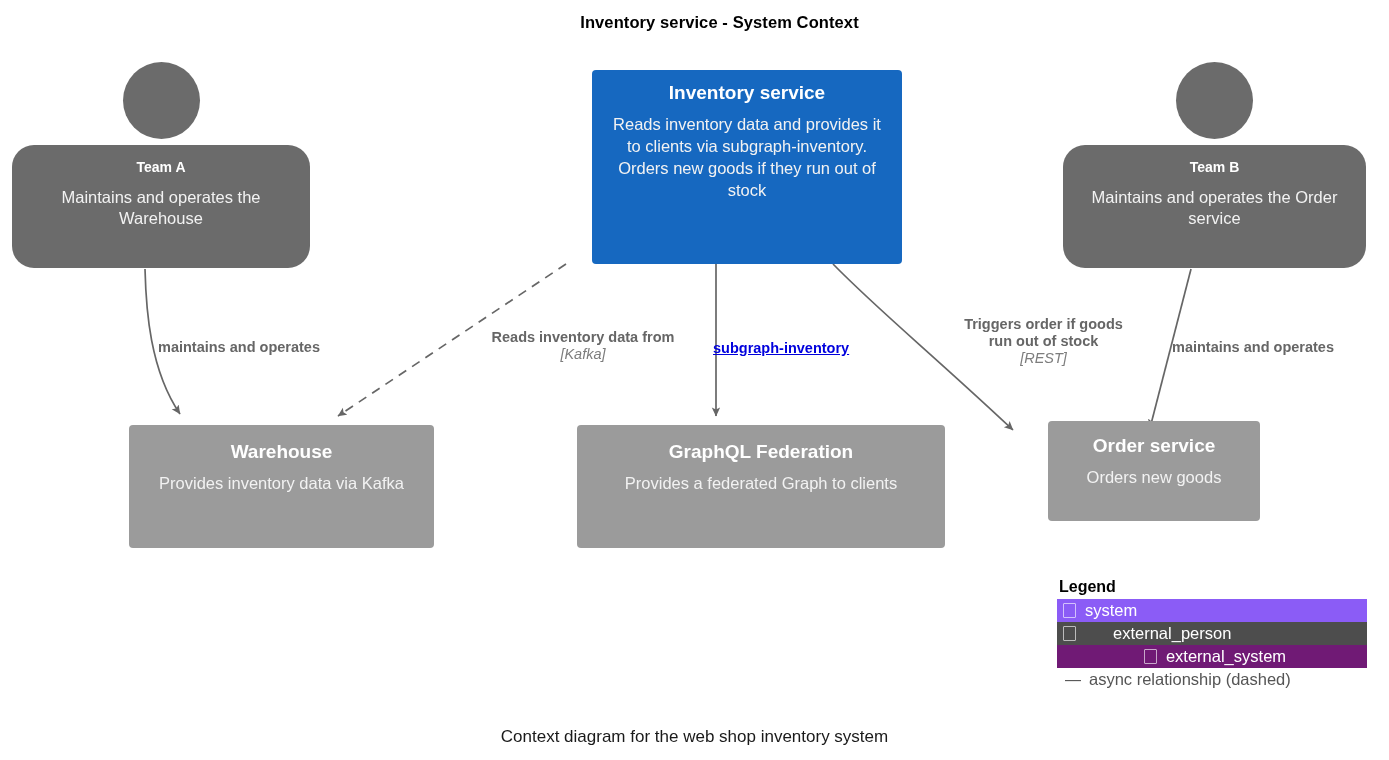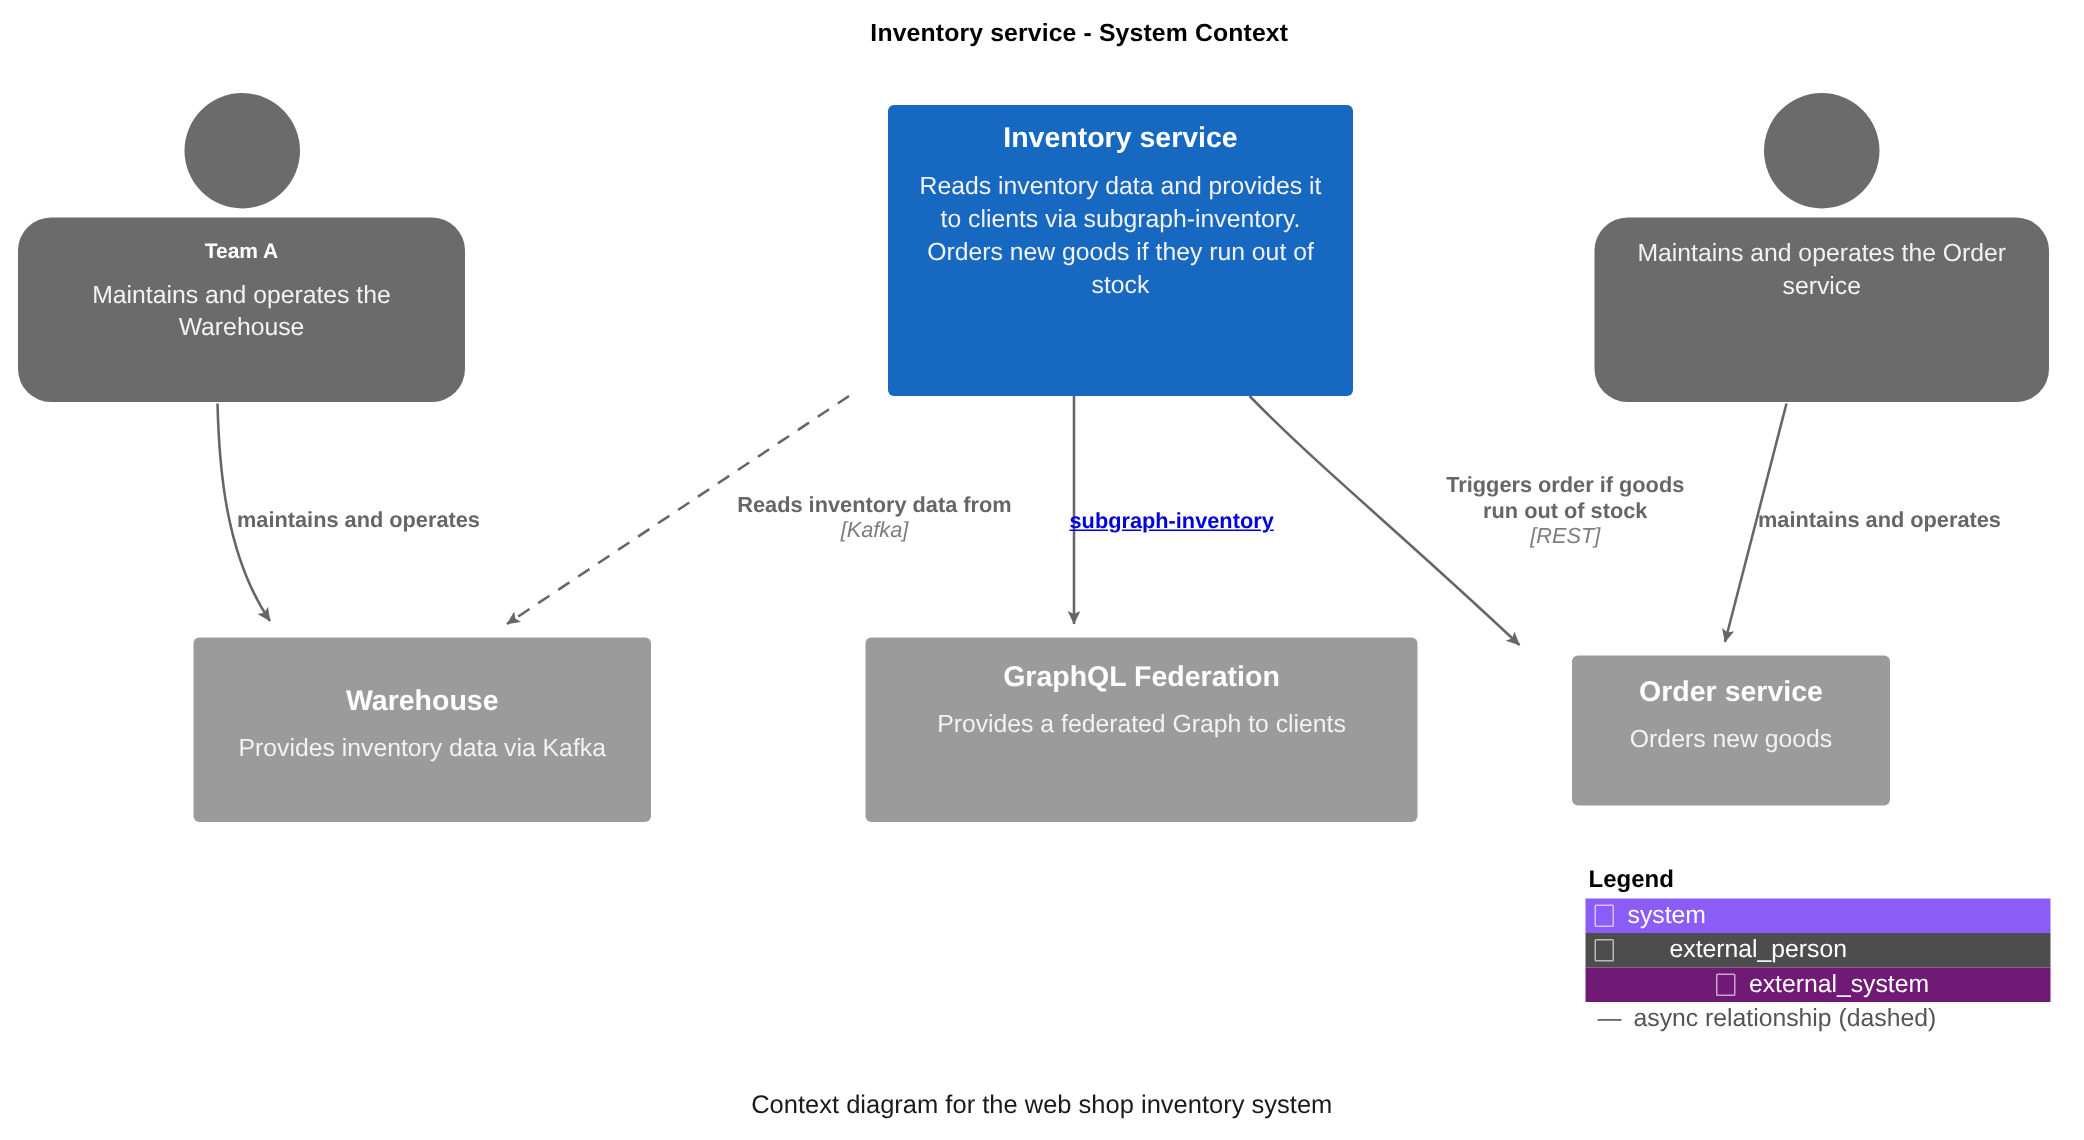--- a/index.html
+++ b/index.html
@@ -210,35 +210,36 @@
   </div>
 
   <div class="box system" style="left:566px; top:70px; width:310px; height:194px;">
     <div class="node-name">Inventory service</div>
     <div class="node-desc">Reads inventory data and provides it to clients via subgraph-inventory. Orders new goods if they run out of stock</div>
   </div>
 
   <div class="person" style="left:1063px; top:62px; width:303px; height:206px;">
     <div class="head" style="left:113px; top:0px; width:77px; height:77px;"></div>
     <div class="body" style="left:0px; top:83px; width:303px; height:123px;">
+      <div class="node-name">Team B</div>
       <div class="node-desc">Maintains and operates the Order service</div>
     </div>
   </div>
 
-  <div class="box external-system" style="left:103px; top:425px; width:305px; height:123px; padding-top:32px;">
+  <div class="box external-system" style="left:103px; top:425px; width:305px; height:123px; padding-top:16px;">
     <div class="node-name">Warehouse</div>
     <div class="node-desc">Provides inventory data via Kafka</div>
   </div>
 
   <div class="box external-system" style="left:551px; top:425px; width:368px; height:123px; padding-top:16px;">
     <div class="node-name">GraphQL Federation</div>
     <div class="node-desc">Provides a federated Graph to clients</div>
   </div>
 
-  <div class="box external-system" style="left:1022px; top:437px; width:212px; height:100px; padding-top:14px;">
+  <div class="box external-system" style="left:1022px; top:421px; width:212px; height:100px; padding-top:14px;">
     <div class="node-name">Order service</div>
     <div class="node-desc">Orders new goods</div>
   </div>
 
   <div class="edge-label" style="left:158px; top:339px; width:210px; text-align:left;">
     <span>maintains and operates</span>
   </div>
 
   <div class="edge-label" style="left:468px; top:329px; width:230px;">
     <span>Reads inventory data from</span>

